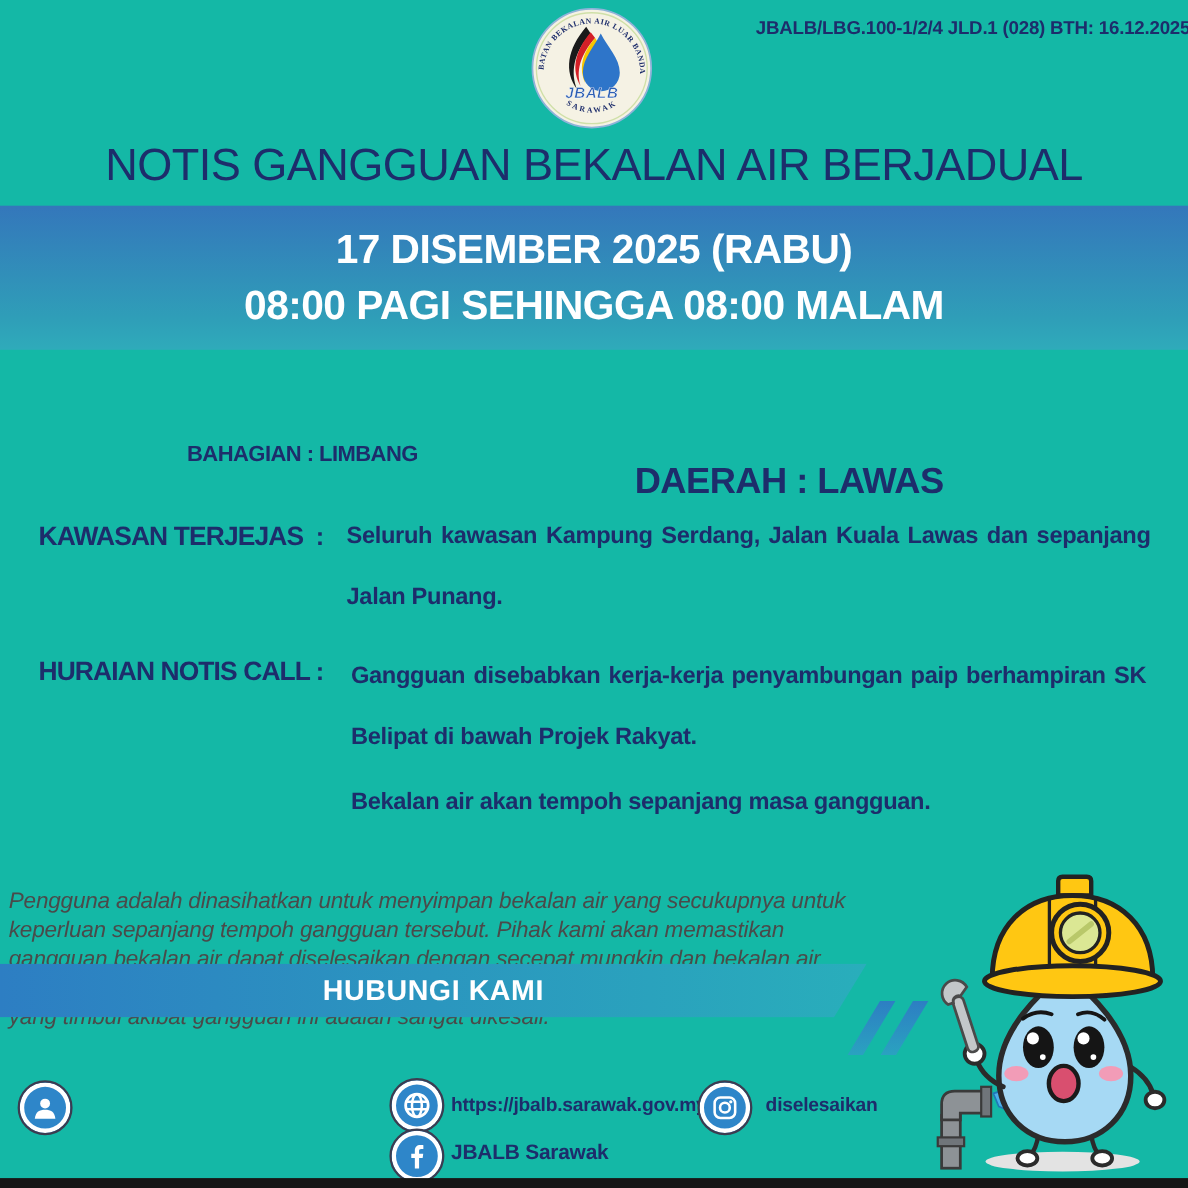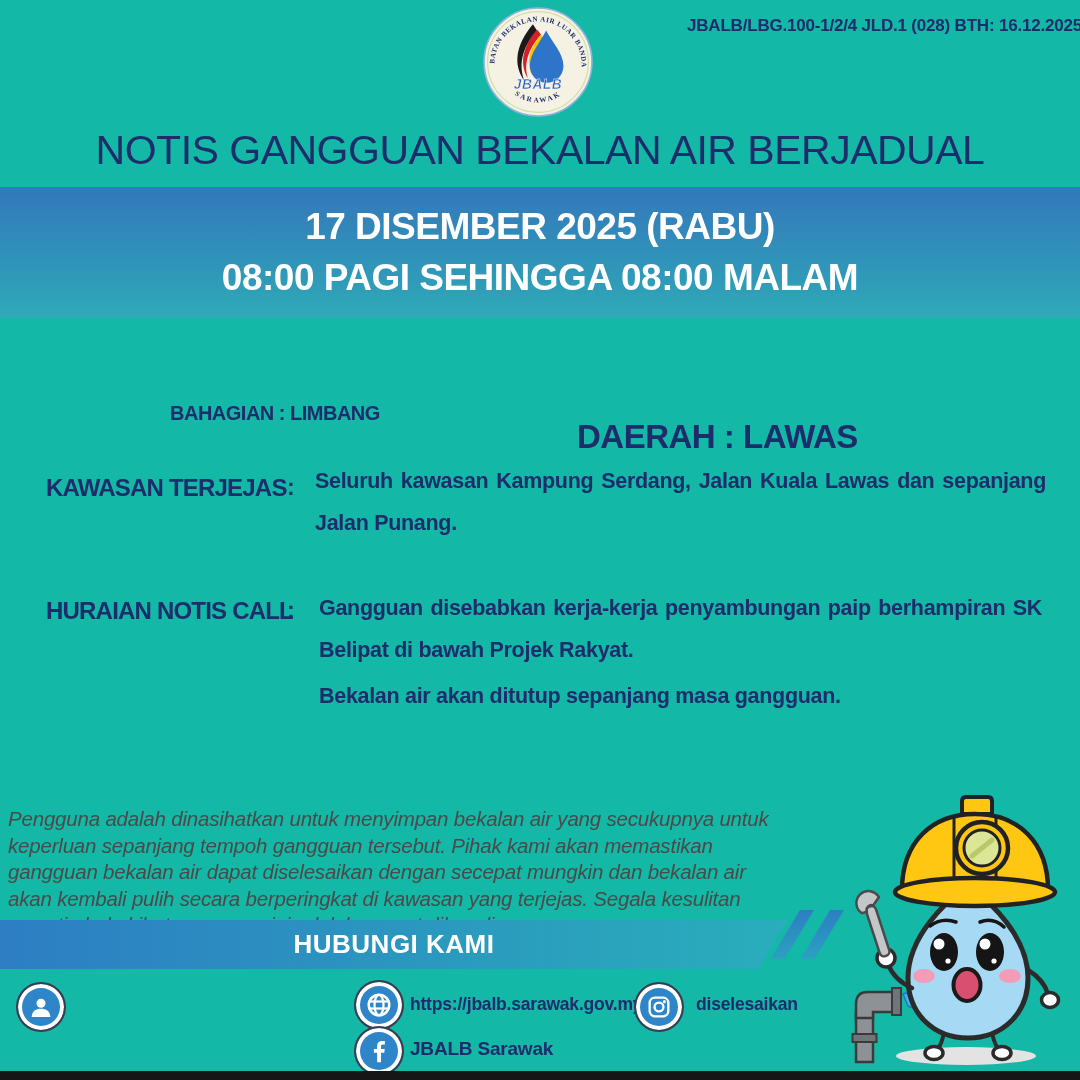--- a/index.html
+++ b/index.html
@@ -31,41 +31,41 @@
     color:#ffffff; font-weight:bold; font-size:37px; letter-spacing:-0.5px;
     text-align:center; line-height:1.1;
   }
 
   
   .loc-bahagian{position:absolute; top:402px; left:170px; font-size:20px; font-weight:bold; color:#1d2d6b; letter-spacing:-0.5px;}
   .loc-daerah{position:absolute; top:402px; left:577px; font-size:33px; font-weight:bold; color:#1d2d6b; letter-spacing:-0.5px;margin-top:16px;}
 
   
   .detail-label{
-    position:absolute; left:46px; font-size:24px; font-weight:bold; color:#1d2d6b;
+    position:absolute; left:35px; font-size:24px; font-weight:bold; color:#1d2d6b;
     letter-spacing:-0.8px; white-space:nowrap;
   }
   .detail-colon{position:absolute; left:287px; font-size:23px; font-weight:bold; color:#1d2d6b;}
   .detail-text{
     position:absolute; left:315px; width:731px; font-size:21.5px; font-weight:bold;
-    color:#1d2d6b; letter-spacing:-0.3px; line-height:42px; text-align:justify;
+    color:#1d2d6b; letter-spacing:-0.3px; line-height:55px; text-align:justify;
   }
   .detail-text p{margin:4px; text-align:justify;}
   .lbl-kawasan{top:474px;} .colon-kawasan{top:474px;} .txt-kawasan{top:460px;}
   .lbl-huraian{top:597px;} .colon-huraian{top:597px;} .txt-huraian{top:583px;}
 
   
   .advisory{
     position:absolute; left:8px; top:806px; width:765px; font-size:20.5px;
     font-style:italic; color:#4a4a4a; line-height:26.5px; letter-spacing:-0.2px;
   }
 
   
   .contact-bar{
-    position:absolute; top:920px; left:0; width:788px; height:49px;
+    position:absolute; top:876px; left:0; width:788px; height:49px;
     background:linear-gradient(90deg,#2d7ec3 0%,#29aebb 100%);
     clip-path:polygon(0 0,100% 0,calc(100% - 30px) 100%,0 100%);
     display:flex; align-items:center; justify-content:center;
   }
   .contact-bar-title{color:#fff; font-size:26px; font-weight:bold; letter-spacing:0.5px;}
   .bar-stripe{
     position:absolute; top:910px; width:14px; height:49px;
     background:linear-gradient(180deg,#2d7ec3,#2aa2c0);
     transform:skewX(-31deg); transform-origin:top left;
   }
@@ -135,21 +135,21 @@
   <div class="loc-daerah">DAERAH : LAWAS</div>
 
   <div class="detail-label lbl-kawasan">KAWASAN TERJEJAS</div>
   <div class="detail-colon colon-kawasan">:</div>
   <div class="detail-text txt-kawasan">Seluruh kawasan Kampung Serdang, Jalan Kuala Lawas dan sepanjang Jalan Punang.</div>
 
   <div class="detail-label lbl-huraian">HURAIAN NOTIS CALL</div>
   <div class="detail-colon colon-huraian">:</div>
   <div class="detail-text txt-huraian">
     <p>Gangguan disebabkan kerja-kerja penyambungan paip berhampiran SK Belipat di bawah Projek Rakyat.</p>
-    <p>Bekalan air akan ditutup sepanjang masa gangguan.</p>
+    <p>Bekalan air akan tempoh sepanjang masa gangguan.</p>
   </div>
 
   <div class="advisory">Pengguna adalah dinasihatkan untuk menyimpan bekalan air yang secukupnya untuk keperluan sepanjang tempoh gangguan tersebut. Pihak kami akan memastikan gangguan bekalan air dapat diselesaikan dengan secepat mungkin dan bekalan air akan kembali pulih secara berperingkat di kawasan yang terjejas. Segala kesulitan yang timbul akibat gangguan ini adalah sangat dikesali.</div>
 
   <div class="contact-bar">
     <span class="contact-bar-title">HUBUNGI KAMI</span>
   </div>
   <div class="bar-stripe stripe-1"></div>
   <div class="bar-stripe stripe-2"></div>
 

